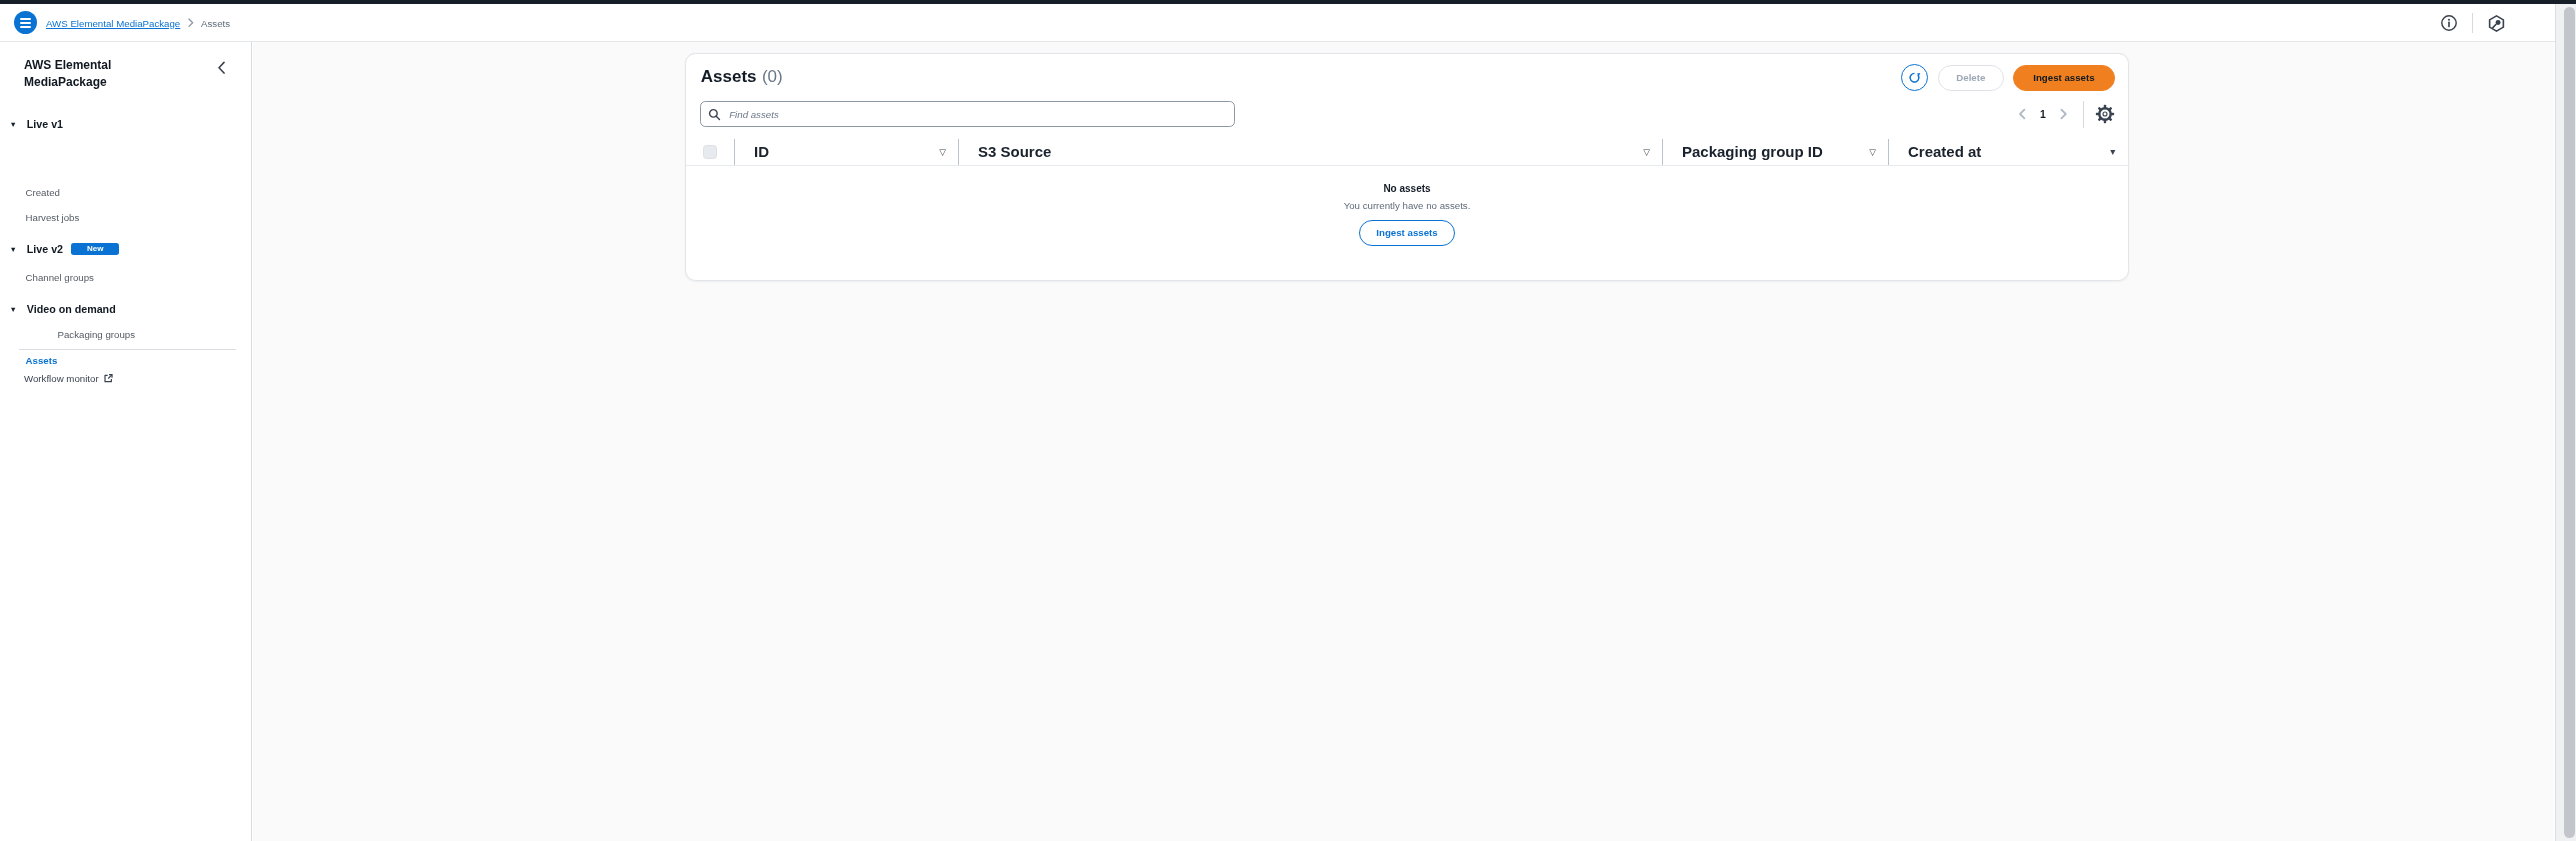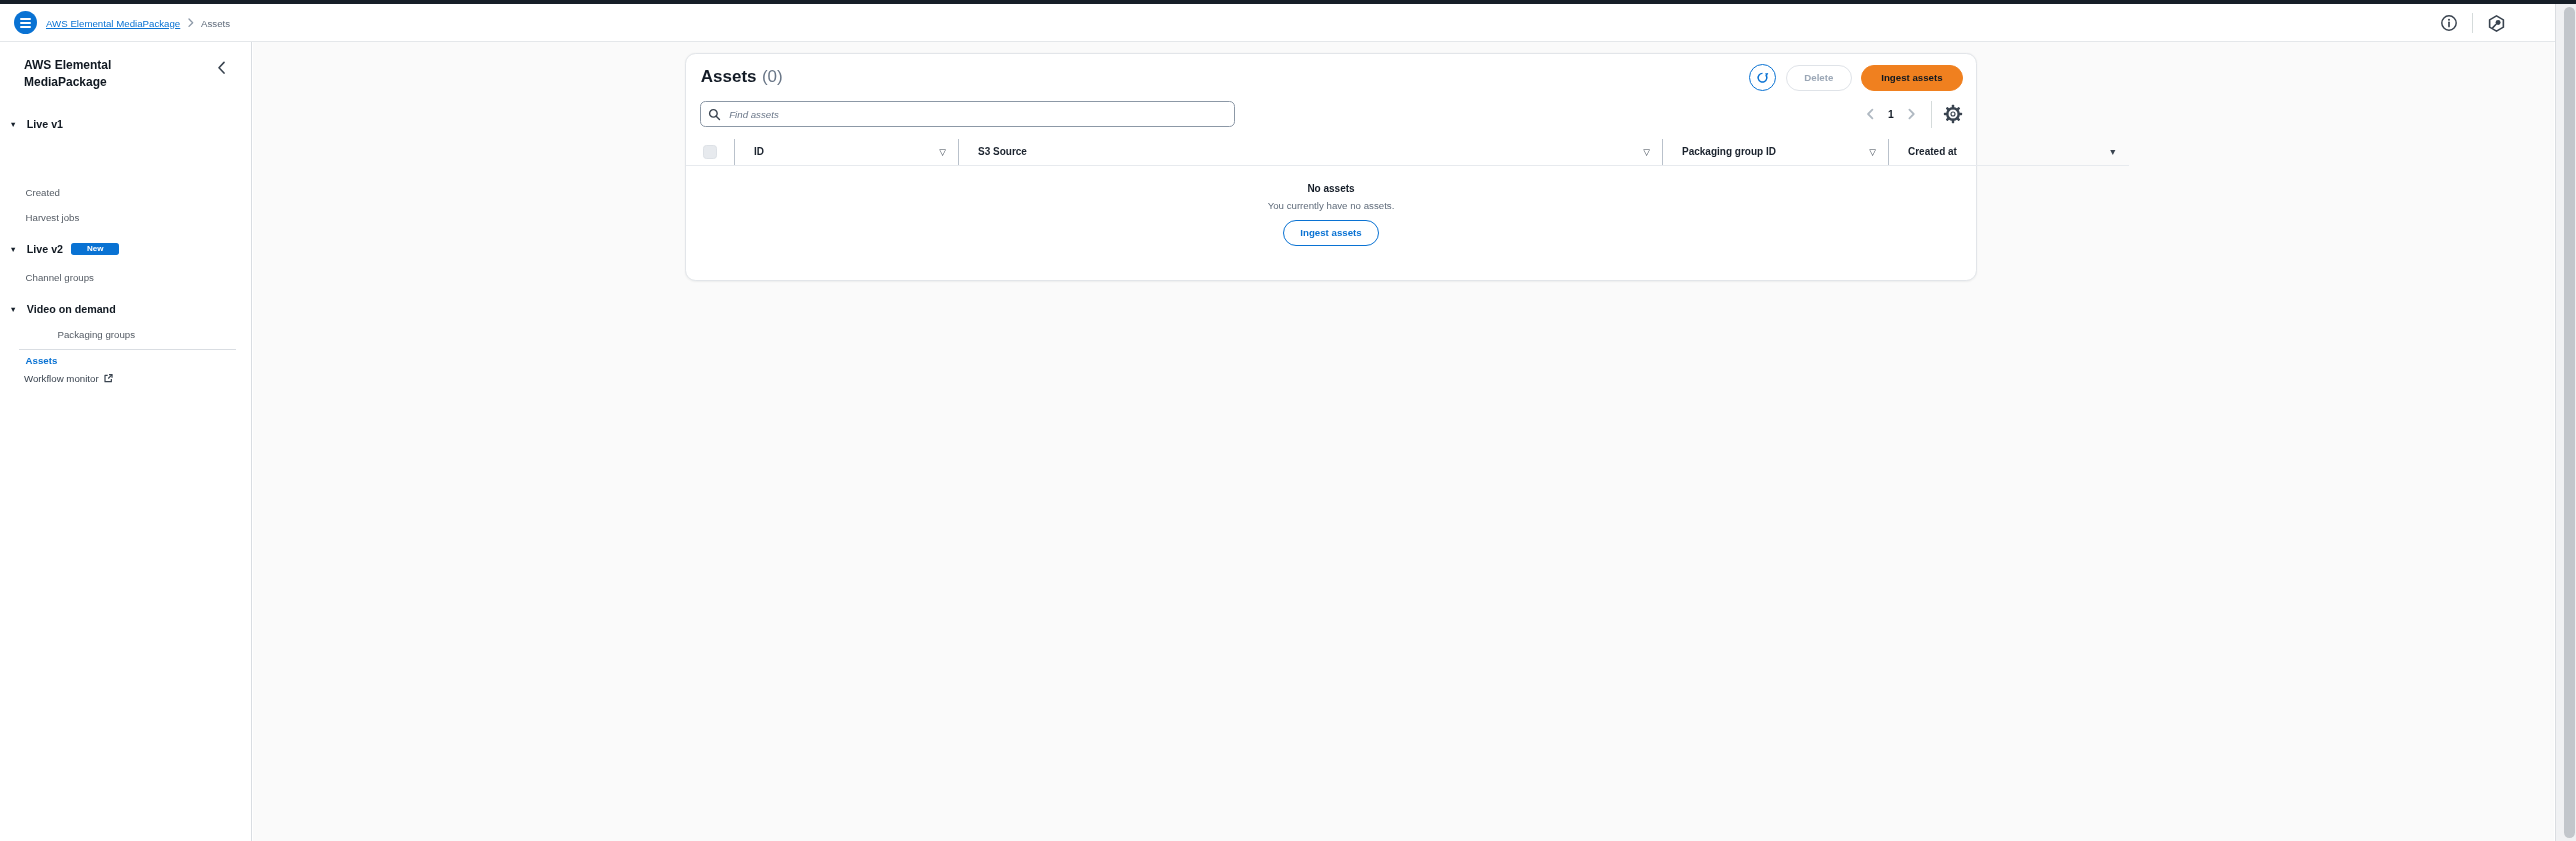--- a/index.html
+++ b/index.html
@@ -31,21 +31,21 @@
   .caret{font-size:7.4px; color:#16202b; width:9.4px;}
   .section-label{font-size:10.7px; font-weight:700; color:#101821;}
   .side-item{position:absolute; left:25.5px; font-size:9.7px; color:#545b64; cursor:pointer;}
   .side-item.active{color:#0972d3; font-weight:700;}
   .badge-new{background:#0972d3; color:#fff; font-size:8px; font-weight:700; padding:2px 16px; border-radius:2.7px; line-height:1;}
   .side-divider{position:absolute; left:19px; top:307px; width:217px; border-top:0.7px solid #d9dde2;}
   .workflow{position:absolute; left:24px; top:331px; display:flex; align-items:center; gap:4.7px; font-size:9.7px; color:#39434f; cursor:pointer;}
 
   
   .main{position:absolute; left:253px; top:42px; width:2301px; height:800px; background:#fafafa;}
-  .card{position:absolute; left:432px; top:10.7px; width:1292px; height:228px; background:#fff; border:0.7px solid #e2e5e9; border-radius:10.7px; box-shadow:0 0.7px 2px rgba(0,28,36,.06);}
+  .card{position:absolute; left:432px; top:10.7px; width:1444px; height:228px; background:#fff; border:0.7px solid #e2e5e9; border-radius:10.7px; box-shadow:0 0.7px 2px rgba(0,28,36,.06);}
   .card-title{position:absolute; left:14.8px; top:12px; margin:0; font-size:17px; line-height:21.5px;}
   .card-title .t{font-weight:700; color:#131b26;}
   .card-title .c{font-weight:400; color:#697687; margin-left:5.4px;}
   .card-actions{position:absolute; right:13.4px; top:10.7px; display:flex; align-items:center; gap:9.4px;}
   .refresh-btn{width:27px; height:27px; border-radius:50%; border:1.3px solid #0972d3; background:#fff; color:#0972d3; display:flex; align-items:center; justify-content:center; cursor:pointer;}
   .btn{height:25.5px; border-radius:13.4px; font-size:9.7px; font-weight:700; font-family:inherit; display:flex; align-items:center; cursor:pointer;}
   .btn-secondary{padding:0 17.5px; border:1.3px solid #dfe3e8; background:#fff; color:#9ba7b6;}
   .btn-primary{padding:0 19px; border:1.3px solid #f0801f; background:#f0801f; color:#101821;}
   .search-row{position:absolute; left:14px; top:47px; right:13.4px; height:27px;}
   .search-box{position:absolute; left:0; top:0.7px; width:535px; height:25.5px; border:1px solid #8c98a6; border-radius:5.4px; background:#fff; display:flex; align-items:center; padding:0 7.4px; gap:6px;}
@@ -53,21 +53,21 @@
   .search-box input::placeholder{font-style:italic; color:#6b7789;}
   .pager{position:absolute; right:0; top:0; height:27px; display:flex; align-items:center;}
   .pg-btn{background:none; border:none; padding:0; color:#b0b9c2; display:flex; align-items:center; cursor:default;}
   .pg-num{font-size:10.4px; font-weight:700; color:#131b26; margin:0 11.4px; cursor:pointer;}
   .pg-divider{width:0.7px; height:27px; background:#d5dbdb; margin:0 10.7px 0 13.4px;}
   .table-header{position:absolute; left:0; top:85px; width:1443px; height:27.5px; display:flex; border-bottom:0.7px solid #e7eaee;}
   .th{display:flex; align-items:center; height:100%;}
   .th + .th{border-left:0.7px solid #b9c1cb;}
   .th-check{width:48px; justify-content:center;}
   .th-id{width:224px;} .th-s3{width:704px;} .th-pkg{width:226px;justify-content:flex-end;} .th-created{flex:1;}
-  .th .lbl{padding-left:19px; font-size:10px; font-weight:700; color:#1a222d;}
+  .th .lbl{padding-left:19px; font-size:15px; font-weight:700; color:#1a222d;}
   .th .sort{margin-left:auto; margin-right:12px; font-size:8.7px; color:#39434f;}
   .checkbox{width:14.8px; height:14.8px; background:#e7eaee; border:0.7px solid #dde1e6; border-radius:3.4px; cursor:pointer;}
   .empty{position:absolute; left:0; top:129px; width:100%; text-align:center;}
   .empty-title{font-size:10px; font-weight:700; color:#131b26;}
   .empty-desc{margin-top:6px; font-size:9.7px; color:#5f6b7a;}
   .empty-btn{margin-top:9.4px; display:inline-flex; align-items:center; height:25.5px; padding:0 16px; border:1.3px solid #0972d3; border-radius:13.4px; background:#fff; color:#0972d3; font-size:9.7px; font-weight:700; font-family:inherit; cursor:pointer;}
 </style>
 </head>
 <body>
 

